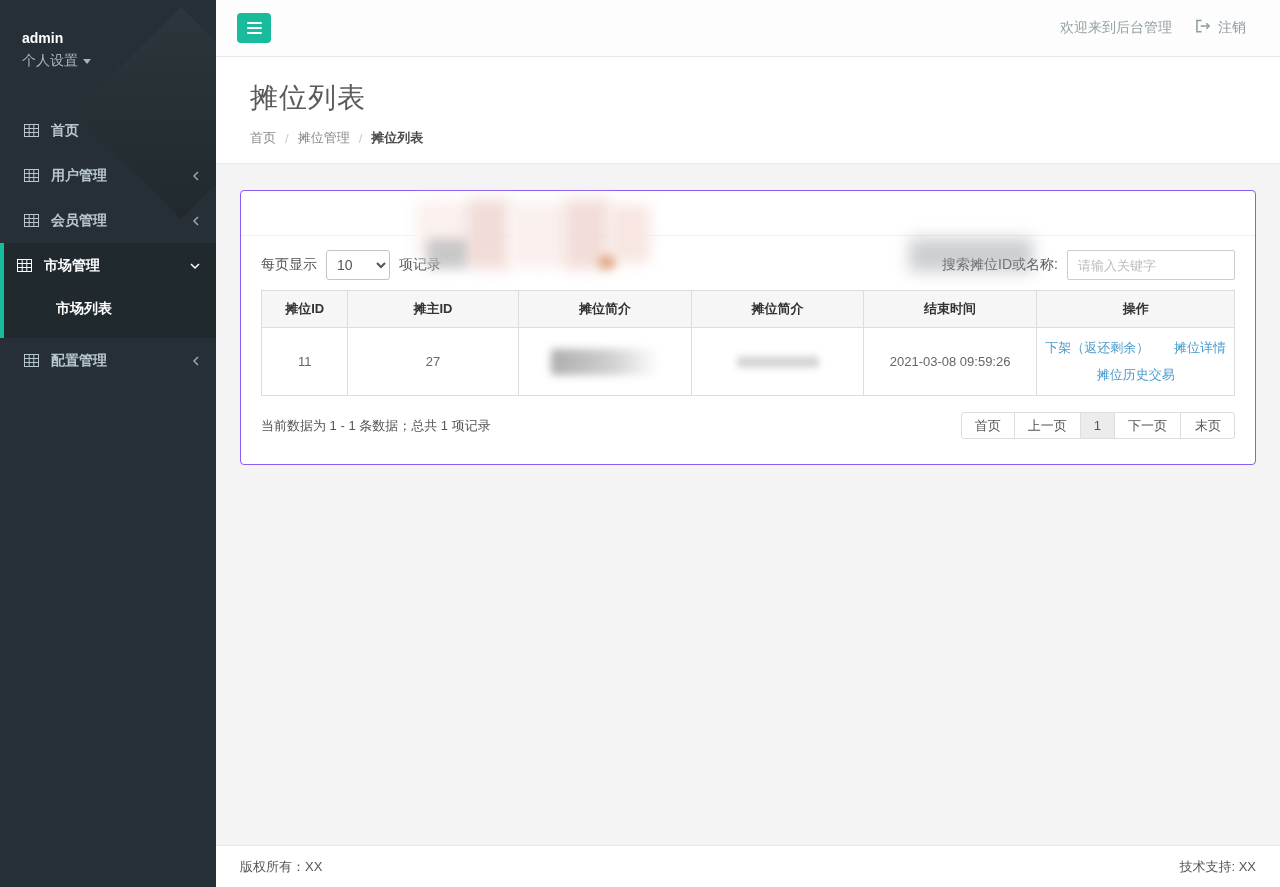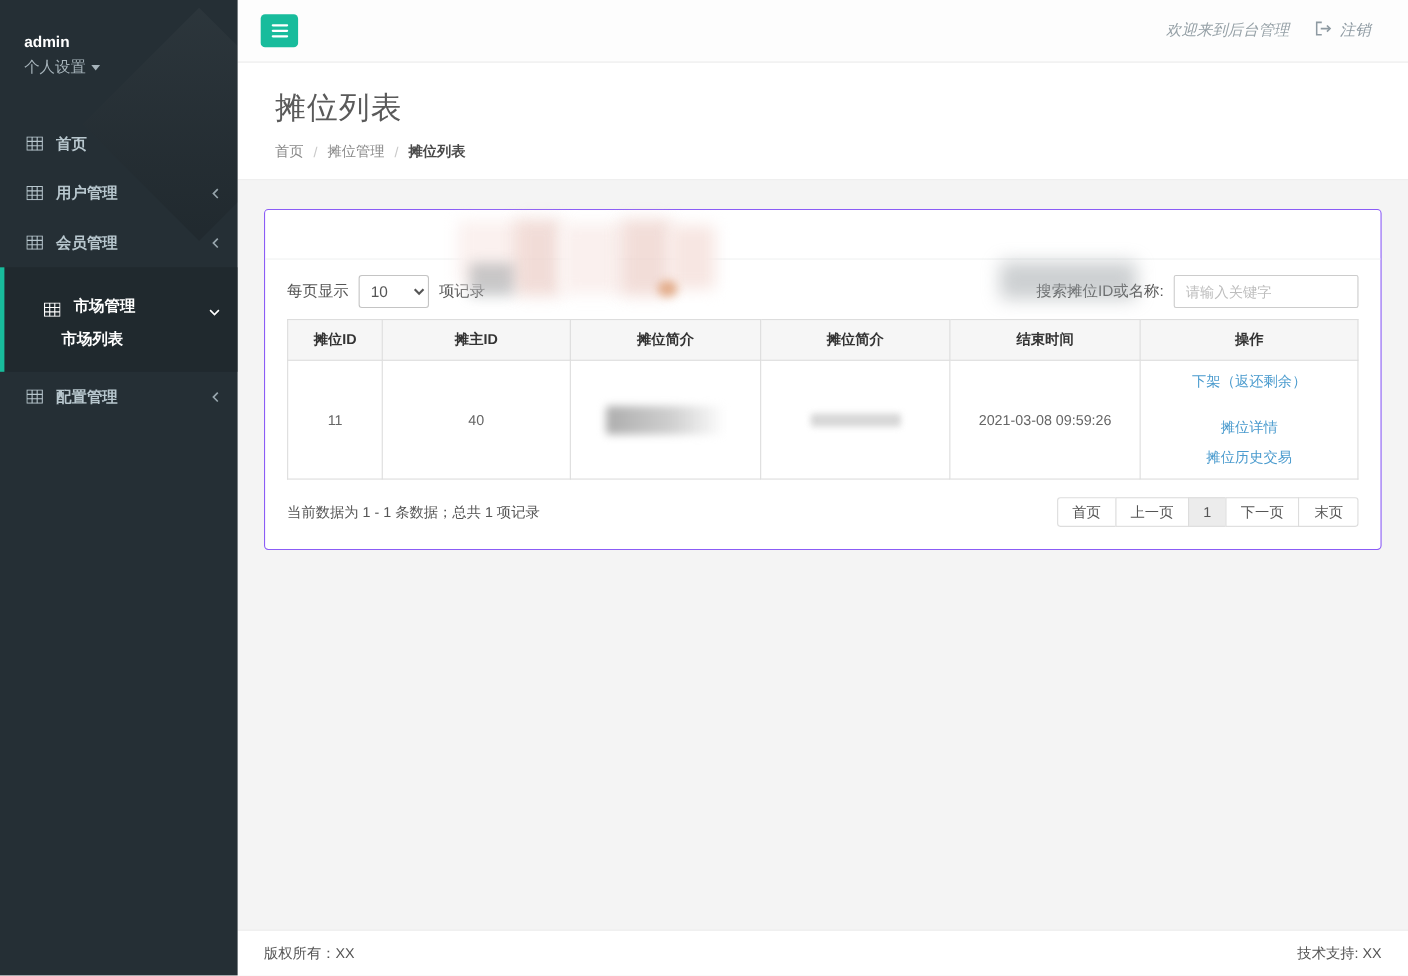--- a/index.html
+++ b/index.html
@@ -12,32 +12,32 @@
   .user-panel { padding:30px 22px 10px 22px; position:relative; z-index:2; }
   .user-name { color:#fff; font-weight:bold; font-size:14px; }
   .user-settings { margin-top:6px; font-size:14px; color:#a7b4bb; display:inline-flex; align-items:center; gap:5px; cursor:pointer; }
   .caret-down { width:0; height:0; border-left:4px solid transparent; border-right:4px solid transparent; border-top:5px solid #a7b4bb; display:inline-block; }
   .nav { list-style:none; margin-top:28px; position:relative; z-index:2; }
   .nav-item { position:relative; }
   .nav-link { display:flex; align-items:center; height:45px; padding:0 16px 0 24px; font-size:14px; font-weight:bold; color:#b8c7ce; cursor:pointer; }
   .nav-link .nav-ico { margin-right:12px; display:inline-flex; color:#b8c7ce; }
   .nav-link .chev { margin-left:auto; display:inline-flex; color:#97a5ac; }
   .nav-item.active { background:#20292e; border-left:4px solid #18bc9c; }
-  .nav-item.active > .nav-link { padding-left:36px; color:#fff;align-items:flex-end; }
+  .nav-item.active > .nav-link { padding-left:13px; color:#fff; }
   .nav-item.active > .nav-link .nav-ico, .nav-item.active > .nav-link .chev { color:#fff; }
   .subnav { list-style:none; padding-bottom:8px; }
   .subnav-link { display:block; padding:12px 16px 12px 52px; color:#fff; font-size:14px; font-weight:bold; cursor:pointer; }
 
   
   .main { flex:1; display:flex; flex-direction:column; min-width:0; }
 
   .navbar { height:57px; background:#fdfdfd; border-bottom:1px solid #e7e7e7; display:flex; align-items:center; justify-content:space-between; padding:0 34px 0 21px; }
   .hamburger { width:34px; height:30px; background:#18bc9c; border:none; border-radius:4px; display:flex; flex-direction:column; align-items:center; justify-content:center; gap:3px; cursor:pointer; }
   .hamburger span { display:block; width:15px; height:2px; background:#fff; border-radius:1px; }
-  .navbar-right { display:flex; align-items:center; gap:24px; color:#95a0a6; font-size:14px;font-style:italic; }
+  .navbar-right { display:flex; align-items:center; gap:24px; color:#95a0a6; font-size:14px; }
   .logout { display:inline-flex; gap:7px; color:#8e9aa2; cursor:pointer; text-decoration:none; font-size:14px; }
   .logout-ico { display:inline-flex; color:#8e9aa2; }
 
   .page-header { background:#fff; border-bottom:1px solid #e9e9e9; padding:22px 34px 16px 34px; }
   .page-title { font-size:28px; font-weight:normal; color:#5a5a5a; letter-spacing:1px; }
   .breadcrumb { margin-top:12px; font-size:13px; color:#9a9a9a; display:flex; gap:9px; align-items:center; }
   .breadcrumb a { color:#8a8a8a; text-decoration:none; cursor:pointer; }
   .breadcrumb .sep { color:#c9c9c9; }
   .breadcrumb .current { color:#4a4a4a; font-weight:bold; }
 
@@ -65,21 +65,21 @@
   .search-box input { width:168px; height:30px; border:1px solid #ccc; border-radius:2px; padding:0 10px; font-size:13px; color:#555; font-family:"Liberation Sans","DejaVu Sans",sans-serif; }
   .search-box input::placeholder { color:#bdbdbd; }
 
   table.grid { width:100%; border-collapse:collapse; font-size:13px; color:#666; table-layout:fixed; }
   table.grid th { background:#f6f6f6; border:1px solid #ddd; font-weight:bold; color:#333; padding:9px 6px; text-align:center; font-size:13px; }
   table.grid td { border:1px solid #ddd; padding:10px 8px; text-align:center; height:68px; vertical-align:middle; }
   .col-0{width:8.6%} .col-1{width:17.0%} .col-2{width:17.3%} .col-3{width:17.1%} .col-4{width:17.3%} .col-5{width:19.7%}
   .redact-name { width:108px; height:26px; margin:0 auto; background:linear-gradient(90deg,#adadad,#cfcfcf 55%,rgba(225,225,225,0)); filter:blur(4px); border-radius:3px; }
   .redact-desc { width:82px; height:12px; margin:0 auto; background:#cdcdcd; opacity:.8; filter:blur(3px); border-radius:2px; }
   .actions a { color:#4a9bce; text-decoration:none; font-size:13px; cursor:pointer; }
-  .actions .row1 { display:flex; justify-content:space-between; gap:24px;flex-direction:column; }
+  .actions .row1 { display:flex; justify-content:space-between; gap:24px; }
   .actions .row2 { margin-top:9px; }
 
   .table-footer { display:flex; align-items:center; justify-content:space-between; margin-top:16px; }
   .summary { font-size:13px; color:#555; }
   .pagination { display:flex; }
   .pagination a { padding:4px 13px; font-size:13px; color:#555; border:1px solid #ddd; margin-left:-1px; background:#fff; text-decoration:none; cursor:pointer; line-height:17px; }
   .pagination a:first-child { border-radius:3px 0 0 3px; margin-left:0; }
   .pagination a:last-child { border-radius:0 3px 3px 0;padding-left:14px; }
   .pagination a.active { background:#ececec; }
 
@@ -270,21 +270,21 @@
                 <th class="col-1">摊主ID</th>
                 <th class="col-2">摊位简介</th>
                 <th class="col-3">摊位简介</th>
                 <th class="col-4">结束时间</th>
                 <th class="col-5">操作</th>
               </tr>
             </thead>
             <tbody>
               <tr>
                 <td>11</td>
-                <td>40</td>
+                <td>27</td>
                 <td>
                   <div class="redact-name"></div>
                 </td>
                 <td>
                   <div class="redact-desc"></div>
                 </td>
                 <td>2021-03-08 09:59:26</td>
                 <td class="actions">
                   <div class="row1">
                     <a>下架（返还剩余）</a>

